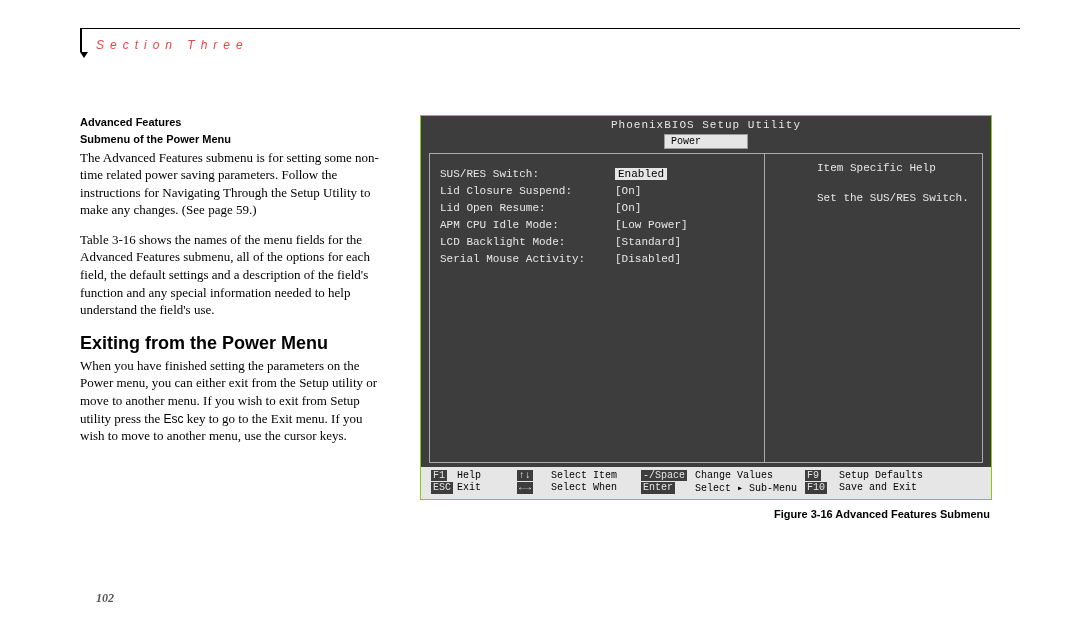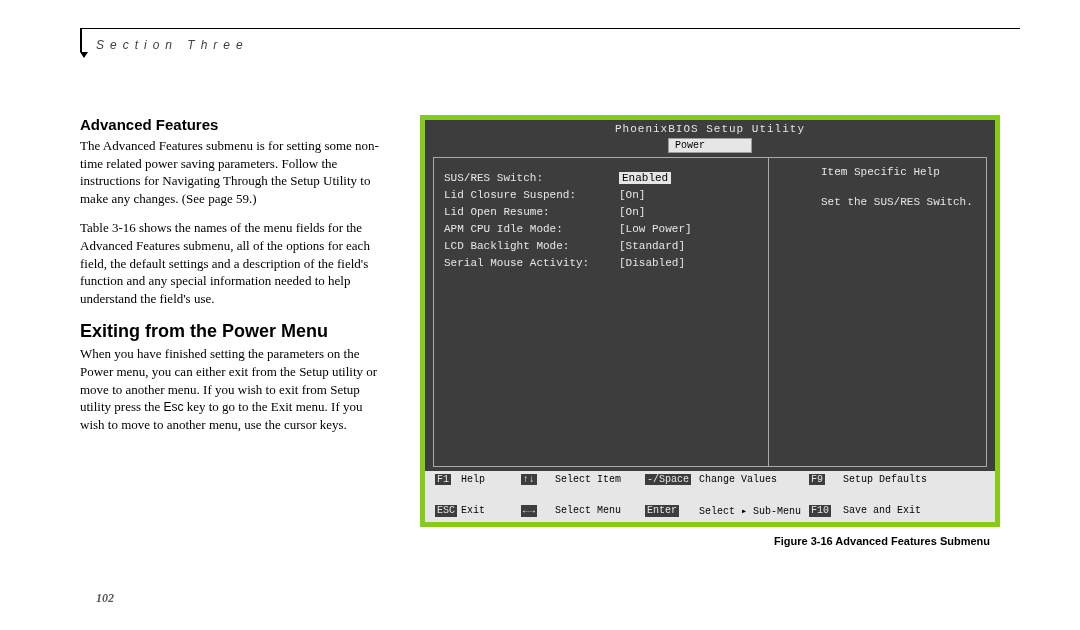--- a/index.html
+++ b/index.html
@@ -20,21 +20,21 @@
     border-top: 1px solid #000;
   }
   .section-label {
     position: absolute;
     top: 38px;
     left: 96px;
     font-family: Arial, sans-serif;
     font-size: 12px;
     font-style: italic;
     letter-spacing: 6px;
-    color: #404040;
+    color: #ef4444;
     text-align: right;
   }
   .section-corner {
     position: absolute;
     top: 28px;
     left: 80px;
     width: 6px;
     height: 24px;
     border-left: 2px solid #000;
   }
@@ -57,35 +57,35 @@
     gap: 40px;
   }
   .left-col {
     width: 300px;
     font-size: 13px;
     line-height: 1.35;
   }
   .left-col h2 {
     font-family: Arial, sans-serif;
     font-weight: bold;
-    font-size: 15px;
+    font-size: 11px;
     margin: 0 0 2px 0;
   }
   .left-col p { margin: 0 0 12px 0; }
   .left-col .subhead {
     font-family: Arial, sans-serif;
     font-weight: bold;
     font-size: 18px;
     margin: 10px 0 2px 0;
   }
   .right-col { flex: 1; }
   .bios {
     width: 570px;
     background: #3d3d3d;
-    border: 5px solid #84cc16;
+    border: 1px solid #84cc16;
     font-family: 'Courier New', monospace;
     font-size: 11px;
     color: #e6e6e6;
   }
   .bios-title {
     text-align: center;
     padding: 3px 0;
     letter-spacing: 1px;
   }
   .bios-tab {
@@ -126,21 +126,21 @@
     background: #e6e6e6;
     color: #000;
     padding: 0 3px;
   }
   .bios-footer {
     background: #e6e6e6;
     color: #000;
     padding: 3px 10px 5px;
     display: grid;
     grid-template-columns: 26px 60px 34px 90px 54px 110px 34px auto;
-    row-gap: 20px;
+    row-gap: 1px;
     font-size: 10px;
   }
   .bios-footer .k { background: #3d3d3d; color: #e6e6e6; padding: 0 2px; justify-self: start; }
   .caption {
     text-align: right;
     font-family: Arial, sans-serif;
     font-weight: bold;
     font-size: 11px;
     margin-top: 8px;
     width: 570px;
@@ -159,20 +159,21 @@
 </head>
 <body>
 
 <div class="top-rule"></div>
 <div class="section-corner"></div>
 <div class="section-label">Section Three</div>
 
 <div class="content">
   <div class="left-col">
     <h2>Advanced Features</h2>
+    <h2>Submenu of the Power Menu</h2>
     <p>The Advanced Features submenu is for setting some non-time related power saving parameters. Follow the instructions for Navigating Through the Setup Utility to make any changes. (See page 59.)</p>
     <p>Table 3-16 shows the names of the menu fields for the Advanced Features submenu, all of the options for each field, the default settings and a description of the field's function and any special information needed to help understand the field's use.</p>
     <div class="subhead">Exiting from the Power Menu</div>
     <p>
       <span>When you have finished setting the parameters on the Power menu, you can either exit from the Setup utility or move to another menu. If you wish to exit from Setup utility press the </span><span class="esc-key">Esc</span><span> key to go to the Exit menu. If you wish to move to another menu, use the cursor keys.</span>
     </p>
   </div>
 
   <div class="right-col">
     <div class="bios">
@@ -216,21 +217,21 @@
         <span class="k">↑↓</span>
         <span>Select Item</span>
         <span class="k">-/Space</span>
         <span>Change Values</span>
         <span class="k">F9</span>
         <span>Setup Defaults</span>
 
         <span class="k">ESC</span>
         <span>Exit</span>
         <span class="k">←→</span>
-        <span>Select Menu</span>
+        <span>Select When</span>
         <span class="k">Enter</span>
         <span>Select ▸ Sub-Menu</span>
         <span class="k">F10</span>
         <span>Save and Exit</span>
       </div>
     </div>
     <div class="caption">Figure 3-16 Advanced Features Submenu</div>
   </div>
 </div>
 

